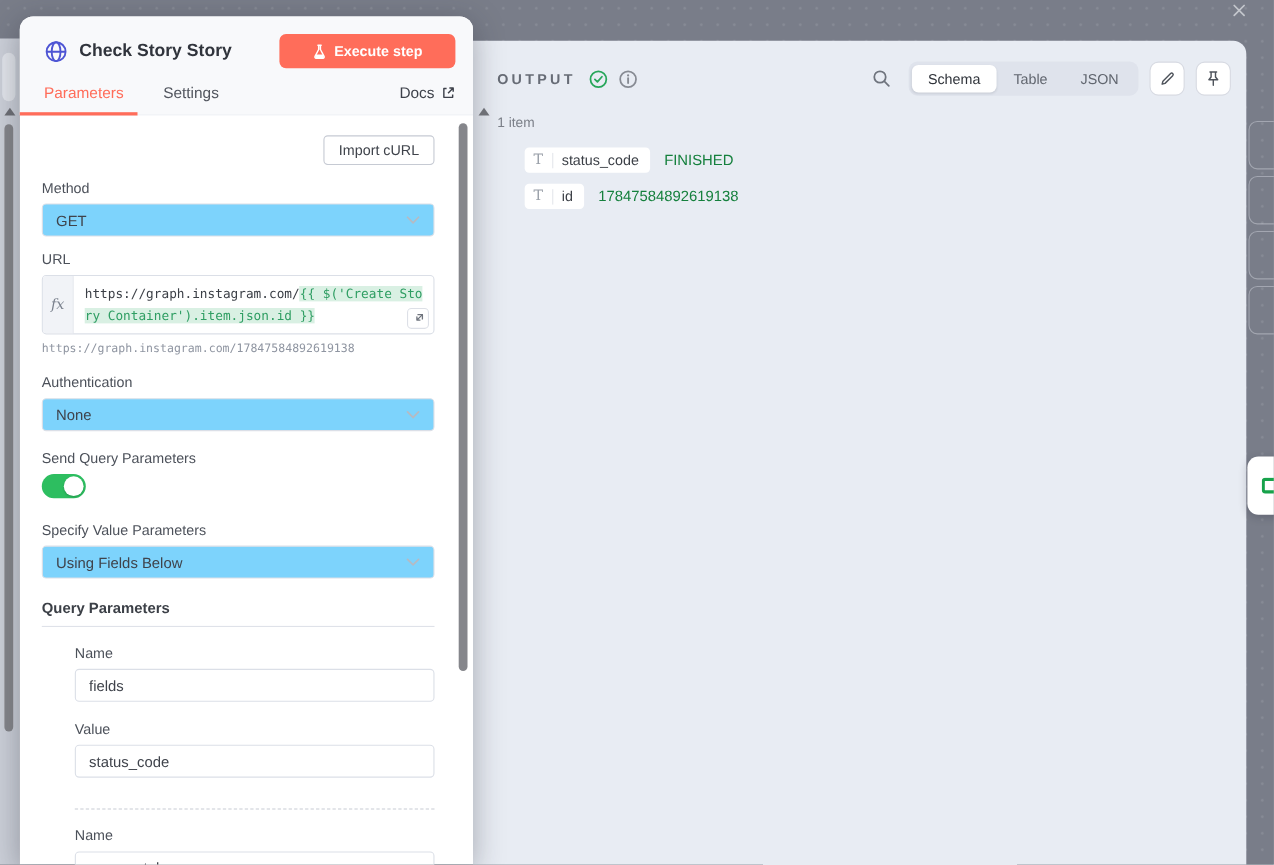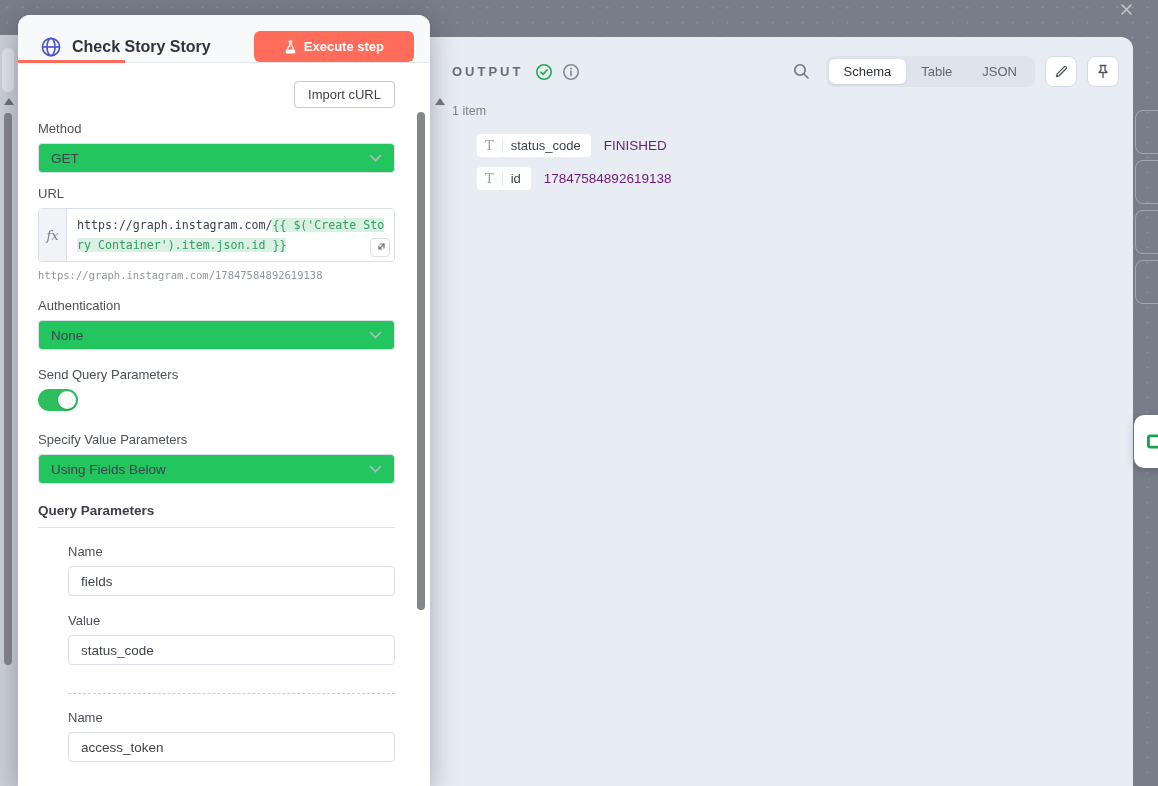--- a/index.html
+++ b/index.html
@@ -36,21 +36,21 @@
   .seg.active { background:#ffffff; color:#2f333a; font-weight:500; box-shadow:0 1px 2px rgba(30,35,50,0.10); }
   .icon-btn { width:32px; height:31px; background:#fff; border:1px solid #d7dae2; border-radius:8px;
     display:flex; align-items:center; justify-content:center; margin-left:10px; cursor:pointer; }
   .items-count { margin-top:17px; font-size:12.5px; color:#7c8089; }
   .schema-rows { margin:15px 0 0 25px; }
   .schema-row { display:flex; align-items:center; margin-bottom:8px; height:25px; }
   .pill { display:inline-flex; align-items:center; background:#fff; border-radius:4px; padding:4px 10px 4px 8px; gap:8px; }
   .t-icon { font-family:"DejaVu Serif", serif; font-size:13px; color:#9aa0a9; line-height:1; }
   .pill-divider { width:1px; height:14px; background:#e4e7ec; }
   .pill-key { font-size:13px; color:#3b3f46; }
-  .row-value { margin-left:13px; font-size:13.5px; color:#701a75; }
+  .row-value { margin-left:13px; font-size:13.5px; color:#15803d; }
 
   
   .config-panel { position:absolute; left:18px; top:15px; width:412px; height:771px; background:#ffffff;
     border-radius:12px 12px 0 0; box-shadow:0 6px 28px rgba(35,38,50,0.35); z-index:4; }
   .cp-top { background:#f8f9fb; border-radius:12px 12px 0 0; border-bottom:1px solid #e4e7ed; position:relative; }
   .cp-header { display:flex; align-items:center; padding:16px 16px 0 22px; gap:10px; }
   .cp-title { font-size:16px; font-weight:600; color:#30343c; }
   .execute-btn { margin-left:auto; background:#ff6d5a; color:#fff; border:none; border-radius:6px;
     padding:8px 30px; font-size:13px; font-weight:600; display:flex; align-items:center; gap:7px; cursor:pointer;
     font-family:"Liberation Sans", sans-serif; }
@@ -58,21 +58,21 @@
   .tab { color:#51555e; cursor:pointer; }
   .tab.active { color:#ff6d5a; font-weight:500; }
   .docs-link { margin-left:auto; color:#3d414a; display:flex; align-items:center; gap:6px; cursor:pointer; }
   .tab-underline { position:absolute; left:0; bottom:-1px; width:107px; height:3px; background:#ff6d5a; }
 
   .cp-body { padding:18px 35px 0 20px; }
   .import-row { display:flex; justify-content:flex-end; }
   .import-curl { background:#fff; border:1px solid #c6cad3; border-radius:4px; padding:5px 13px;
     font-size:13px; color:#3f434b; cursor:pointer; font-family:"Liberation Sans", sans-serif; }
   .field-label { font-size:13px; color:#4c515a; margin:13px 0 7px; }
-  .select-control { height:30px; border:1px solid #dbdfe7; border-radius:4px; background:#22c55e;
+  .select-control { height:30px; border:1px solid #dbdfe7; border-radius:4px; background:#7dd3fc;
     display:flex; align-items:center; justify-content:space-between; padding:0 12px; font-size:13.5px; color:#3f434b; cursor:pointer; }
   .text-input { width:100%; height:30px; border:1px solid #dbdfe7; border-radius:4px; padding:0 12px;
     font-size:13.5px; color:#3f434b; font-family:"Liberation Sans", sans-serif; outline:none; background:#fff; }
 
   .url-field { border:1px solid #dbdfe7; border-radius:4px; display:flex; position:relative; background:#fff; }
   .fx-box { width:28px; background:#f1f3f7; border-right:1px solid #dbdfe7; border-radius:3px 0 0 3px;
     display:flex; align-items:center; justify-content:center; font-family:"DejaVu Serif", serif;
     font-style:italic; font-size:13px; color:#7a818d; }
   .url-text { padding:6px 4px 6px 10px; font-family:"DejaVu Sans Mono", monospace; font-size:11.6px;
     line-height:20px; word-break:break-all; color:#3b3f46; width:327px; }
@@ -186,20 +186,31 @@
       </svg>
       <span class="cp-title">Check Story Story</span>
       <button class="execute-btn">
         <svg width="13" height="14" viewBox="0 0 13 14">
           <path d="M5 1.2 H8 M5.7 1.2 V5 L2.4 11.2 C2 12 2.5 12.9 3.4 12.9 H9.6 C10.5 12.9 11 12 10.6 11.2 L7.3 5 V1.2" fill="none" stroke="#ffffff" stroke-width="1.3" stroke-linecap="round" stroke-linejoin="round"></path>
           <path d="M3.6 9.5 H9.4 L10.4 11.5 C10.7 12.2 10.3 12.9 9.6 12.9 H3.4 C2.7 12.9 2.3 12.2 2.6 11.5 Z" fill="#ffffff"></path>
         </svg>
         <span>Execute step</span>
       </button>
     </div>
+    <div class="cp-tabs">
+      <span class="tab active">Parameters</span>
+      <span class="tab">Settings</span>
+      <span class="docs-link">
+        <span>Docs</span>
+        <svg width="13" height="13" viewBox="0 0 13 13">
+          <path d="M5 2.5 H2.5 V10.5 H10.5 V8" fill="none" stroke="#3d414a" stroke-width="1.3" stroke-linejoin="round"></path>
+          <path d="M7.5 2 H11 V5.5 M11 2 L6.3 6.7" fill="none" stroke="#3d414a" stroke-width="1.3" stroke-linejoin="round"></path>
+        </svg>
+      </span>
+    </div>
     <div class="tab-underline"></div>
   </div>
 
   <div class="cp-body">
     <div class="import-row">
       <button class="import-curl">Import cURL</button>
     </div>
 
     <div class="field-label">Method</div>
     <div class="select-control">

